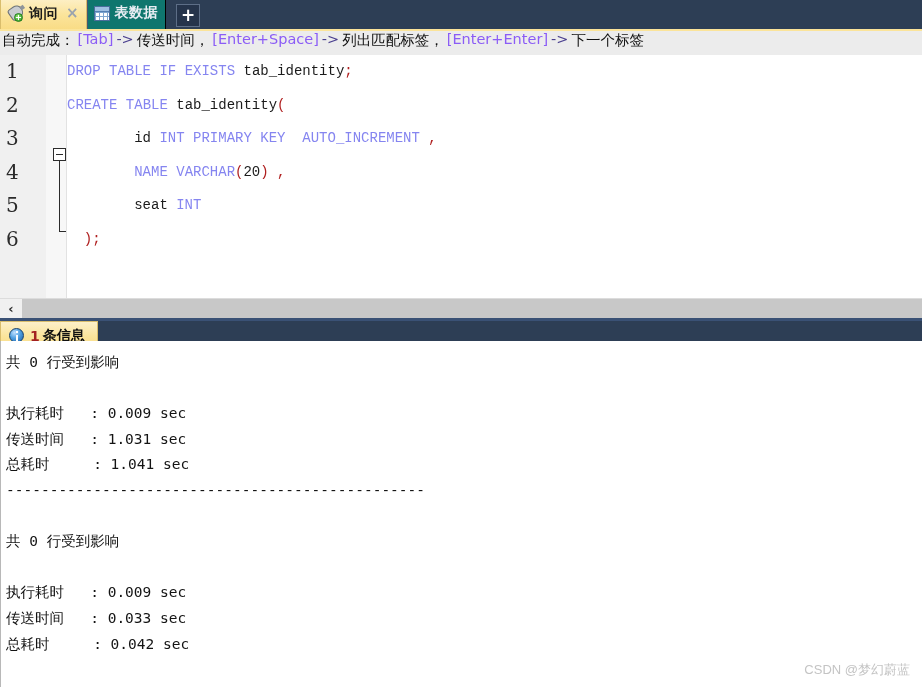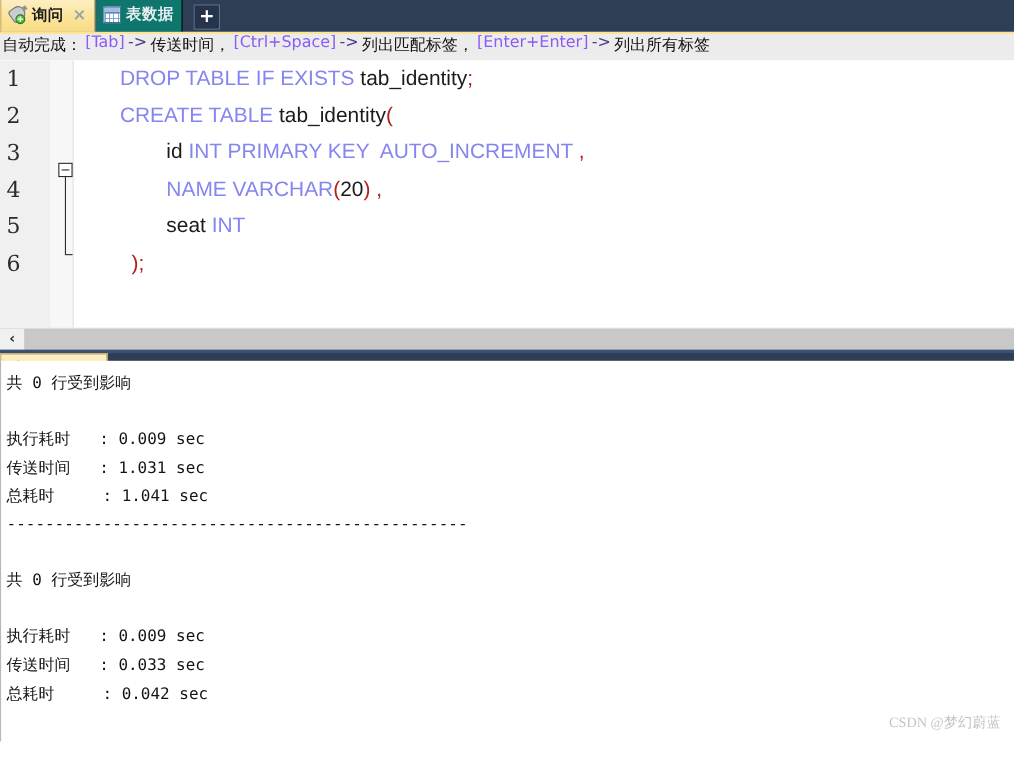--- a/index.html
+++ b/index.html
@@ -161,26 +161,25 @@
     text-align: left;
     padding-left: 6px;
     box-sizing: border-box;
     font-family: "DejaVu Serif", "Liberation Serif", serif;
     font-size: 20px;
     line-height: 33.5px;
     color: #2b2b2b;
   }
   .codearea {
     position: absolute; left: 67px; top: 0;
-    font-family: Liberation Sans, sans-serif;
-    font-size: 19px;
+    font-family: Liberation Mono, monospace;
+    font-size: 14px;
     line-height: 33.5px;
     white-space: pre;
     color: #1b1b1b;
-    margin-left: 42px;
   }
   .kw { color: #8585f0; }
   .id { color: #1b1b1b; }
   .pn { color: #b02020; }
 
   
   .foldbox {
     position: absolute;
     left: 53px; top: 93px;
     width: 13px; height: 13px;
@@ -261,42 +260,42 @@
   }
   .ico-info:after {
     content: ""; position: absolute; left: 6px; top: 5.5px;
     width: 2px; height: 6px; background: #ffffff;
   }
   .restab .cnt { color: #a32020; margin-right: 3px; }
 
   
   .output {
     position: absolute;
-    left: 0; top: 328px;
+    left: 0; top: 341px;
     width: 922px; height: 346px;
     background: #ffffff;
     box-sizing: border-box;
     border-left: 1px solid #b8b8b8;
     overflow: hidden;
   }
   .outtext {
     position: absolute;
     left: 5px; top: 9px;
     font-family: "DejaVu Sans Mono", "Liberation Mono", monospace;
     font-size: 14.5px;
     line-height: 25.6px;
     white-space: pre;
     color: #141414;
   }
   .watermark {
     position: absolute;
     right: 12px; bottom: 8px;
     font-size: 13px;
     color: #c4c4c4;
-    font-family: Liberation Serif, serif;
+    font-family: Liberation Sans, sans-serif;
     white-space: nowrap;
   }
 </style>
 </head>
 <body>
 
 <div class="tabbar">
 
   <div class="tab active">
     <span class="ico-query">
@@ -313,26 +312,26 @@
   </div>
 
   <div class="tab-plus">+</div>
 </div>
 
 <div class="hintbar">
   <span class="seg">自动完成：</span>
   <span class="seg key">[Tab]</span>
   <span class="seg arrow">-&gt;</span>
   <span class="seg">传送时间，</span>
-  <span class="seg key">[Ctrl+Space]</span>
+  <span class="seg key">[Enter+Space]</span>
   <span class="seg arrow">-&gt;</span>
   <span class="seg">列出匹配标签，</span>
   <span class="seg key">[Enter+Enter]</span>
   <span class="seg arrow">-&gt;</span>
-  <span class="seg">列出所有标签</span>
+  <span class="seg">下一个标签</span>
 </div>
 
 <div class="editor">
   <div class="gutter"></div>
   <div class="foldcol"></div>
   <div class="linenums" id="linenums">
       <div>1</div>
       <div>2</div>
       <div>3</div>
       <div>4</div>

